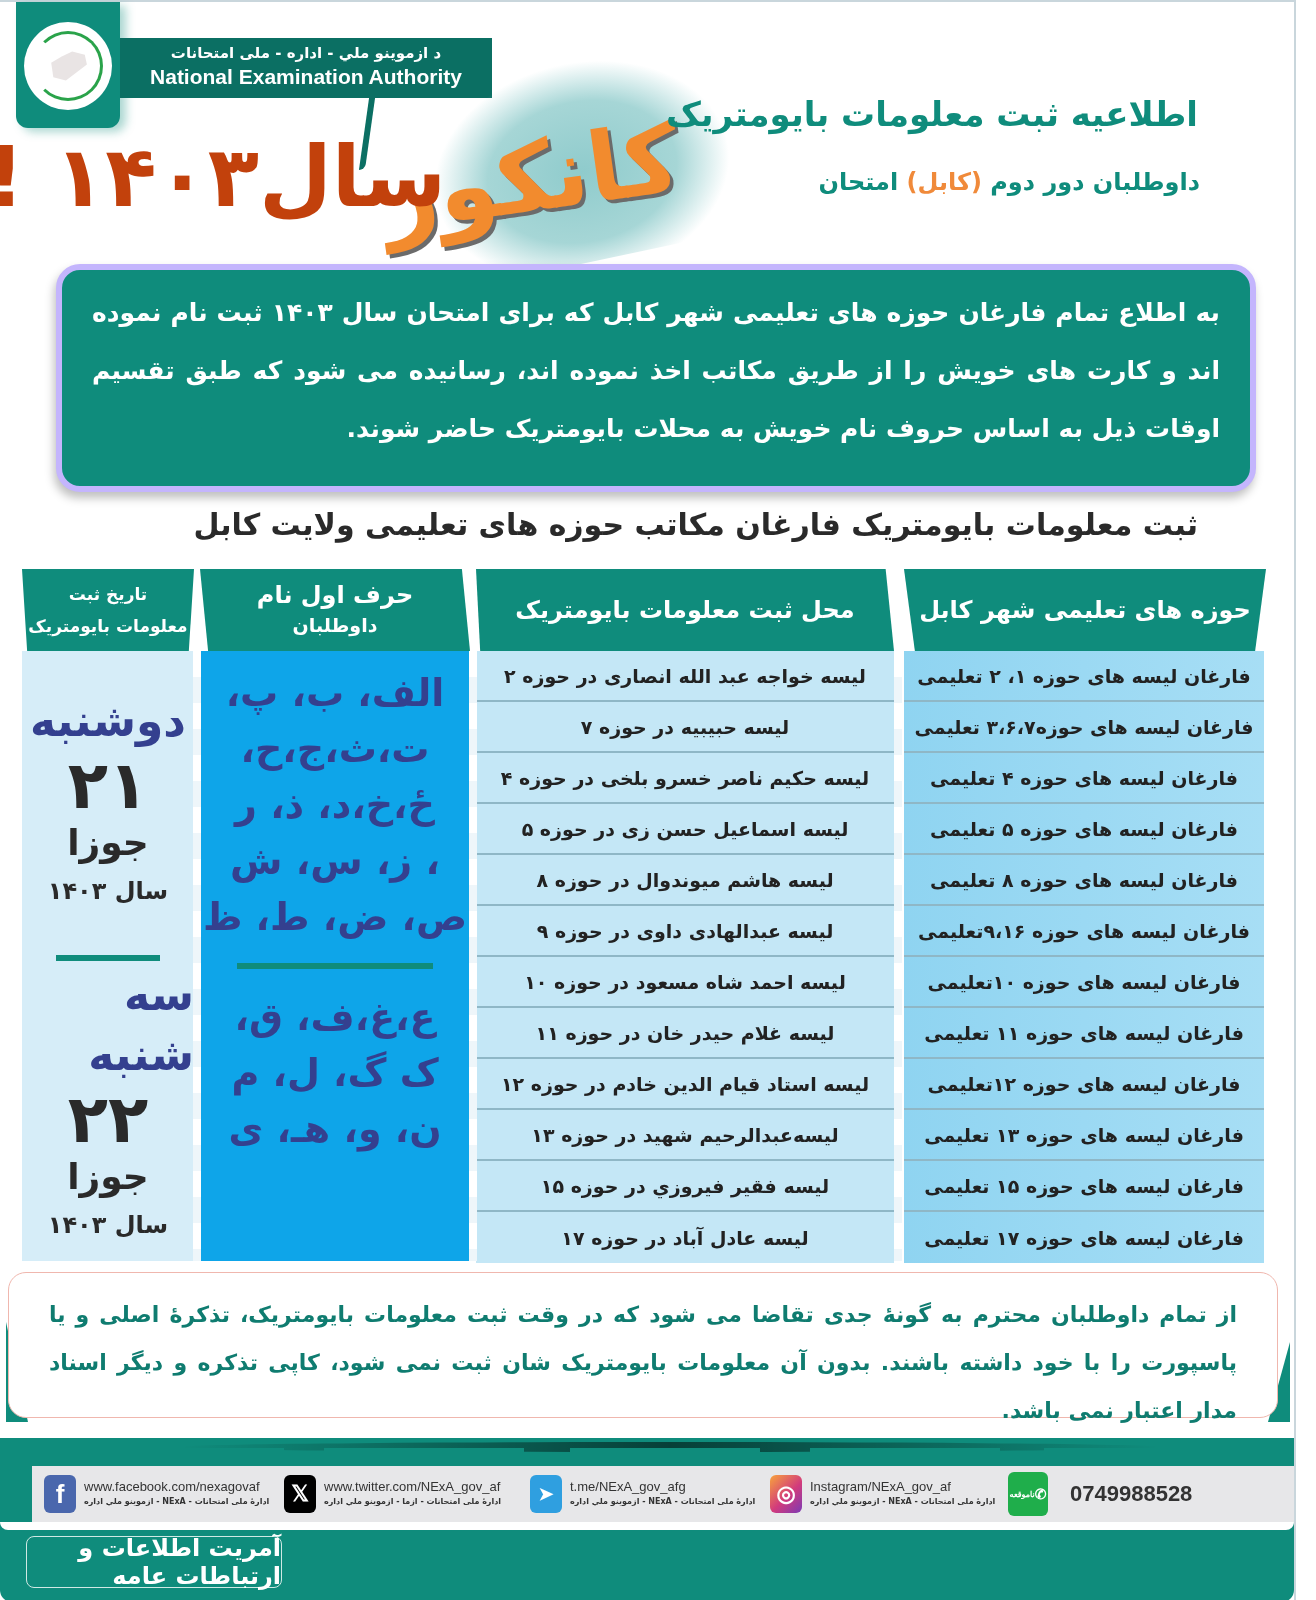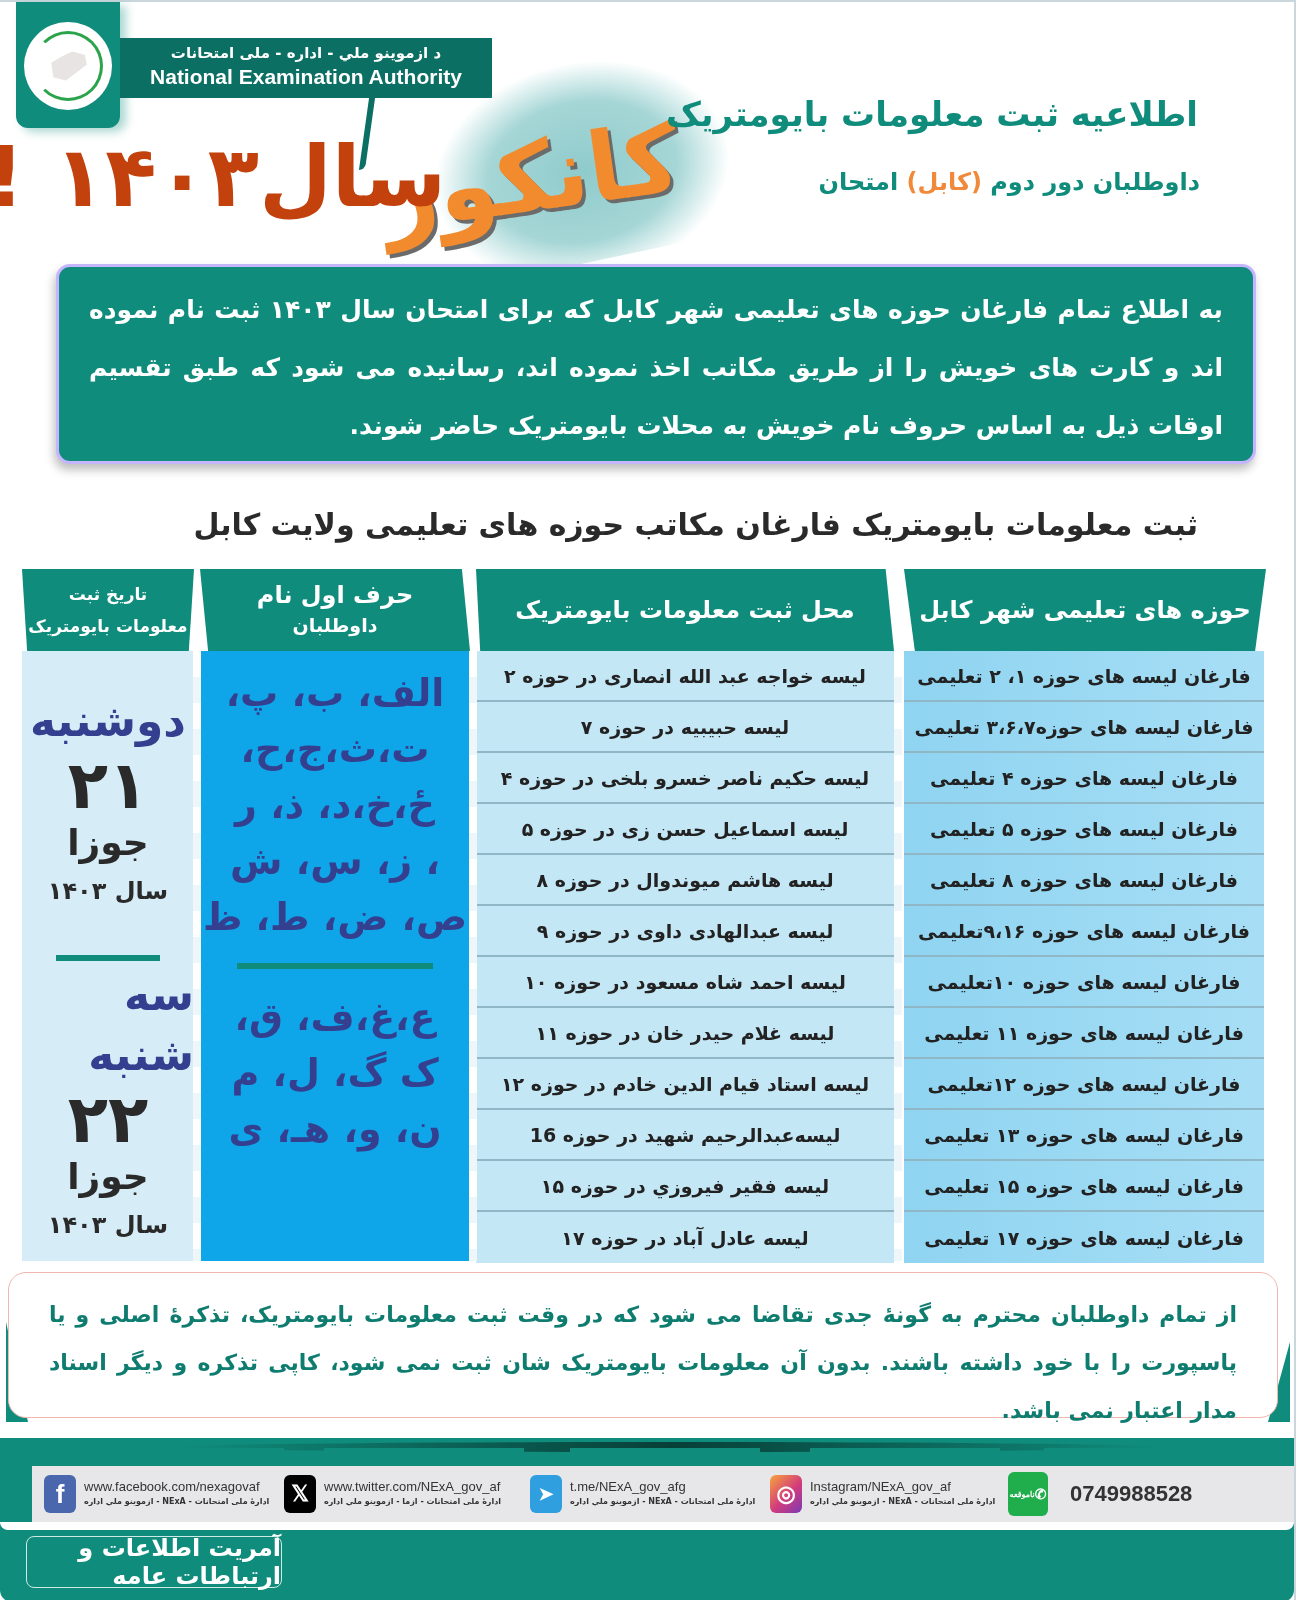--- a/index.html
+++ b/index.html
@@ -21,21 +21,21 @@
   .title1 { position: absolute; right: 96px; top: 92px; font-size: 34px; font-weight: bold; color: #0f8c7c; direction: rtl; white-space: nowrap; }
   .title2 { position: absolute; right: 94px; top: 166px; font-size: 24px; font-weight: bold; color: #0f8c7c; direction: rtl; white-space: nowrap; }
   .title2 .paren { color: #f08a3a; }
   .title2 .kabul { color: #f08a3a; }
 
   .brush { position: absolute; left: 430px; top: 60px; width: 300px; height: 200px; background: radial-gradient(ellipse at 50% 55%, #8fcbcc 0%, #a6d6d6 45%, rgba(166,214,214,0) 70%); transform: rotate(-12deg); }
   .konkor { position: absolute; left: 450px; top: 96px; width: 230px; height: 150px; font-size: 96px; font-weight: bold; color: #f28b2e; direction: rtl; text-shadow: 3px 4px 0 #6b6b6b; transform: rotate(-8deg); white-space: nowrap; line-height: 150px; text-align: center; }
   .sal-year { position: absolute; left: 46px; top: 120px; width: 400px; font-size: 84px; font-weight: bold; color: #c2410c; direction: rtl; white-space: nowrap; line-height: 110px; text-align: center; }
 
   
-  .intro { position: absolute; left: 56px; top: 262px; width: 1200px; height: 200px; background: #0f8c7c; border-radius: 14px; box-shadow: -2px 6px 10px rgba(0,0,0,0.25); border: 3px solid #c4b5fd; padding: 14px 30px; }
+  .intro { position: absolute; left: 56px; top: 262px; width: 1200px; height: 228px; background: #0f8c7c; border-radius: 24px; box-shadow: -2px 6px 10px rgba(0,0,0,0.25); border: 6px solid #c4b5fd; padding: 14px 30px; }
   .intro p { color: #ffffff; font-size: 25px; font-weight: bold; direction: rtl; line-height: 58px; text-align: justify; text-align-last: right; }
 
   
   .section-title { position: absolute; right: 96px; top: 505px; font-size: 30px; font-weight: bold; color: #2a2a2a; direction: rtl; white-space: nowrap; }
 
   
   .col-head { position: absolute; top: 567px; height: 82px; background: #0f8c7c; color: #fff; font-weight: bold; direction: rtl; display: flex; flex-direction: column; align-items: center; justify-content: center; text-align: center; }
   .col-body { position: absolute; top: 649px; height: 610px; }
   .row { height: 51px; display: flex; align-items: center; justify-content: center; direction: rtl; font-weight: bold; color: #222; font-size: 19px; border-bottom: 2px solid #8fb7c6; white-space: nowrap; }
   .row:last-child { border-bottom: none; }
@@ -151,21 +151,21 @@
   <div class="col-body b-location">
     <div class="row">لیسه خواجه عبد الله انصاری در حوزه ۲</div>
     <div class="row">لیسه حبیبیه در حوزه ۷</div>
     <div class="row">لیسه حکیم ناصر خسرو بلخی در حوزه ۴</div>
     <div class="row">لیسه اسماعیل حسن زی در حوزه ۵</div>
     <div class="row">لیسه هاشم میوندوال در حوزه ۸</div>
     <div class="row">لیسه عبدالهادی داوی در حوزه ۹</div>
     <div class="row">لیسه احمد شاه مسعود در حوزه ۱۰</div>
     <div class="row">لیسه غلام حیدر خان در حوزه ۱۱</div>
     <div class="row">لیسه استاد قیام الدین خادم در حوزه ۱۲</div>
-    <div class="row">لیسه‌عبدالرحیم شهید در حوزه 16</div>
+    <div class="row">لیسه‌عبدالرحیم شهید در حوزه ۱۳</div>
     <div class="row">لیسه فقیر فیروزي در حوزه ۱۵</div>
     <div class="row">لیسه عادل آباد در حوزه ۱۷</div>
   </div>
 
   <div class="col-body b-letters">
     <div class="letters-group" style="margin-top:14px;">
       <div>الف، ب، پ،</div>
       <div>ت،ث،ج،ح،</div>
       <div>ځ،خ،د، ذ، ر</div>
       <div>، ز، س، ش</div>

